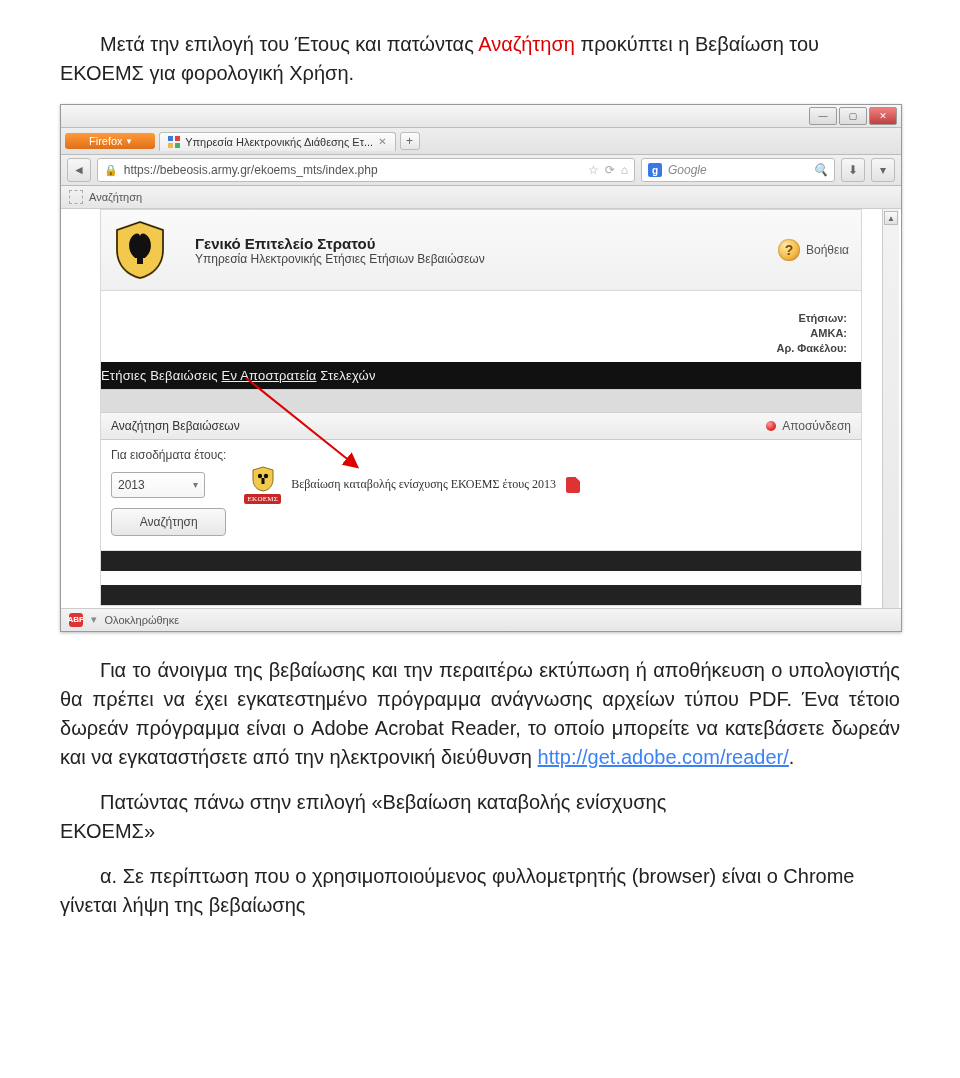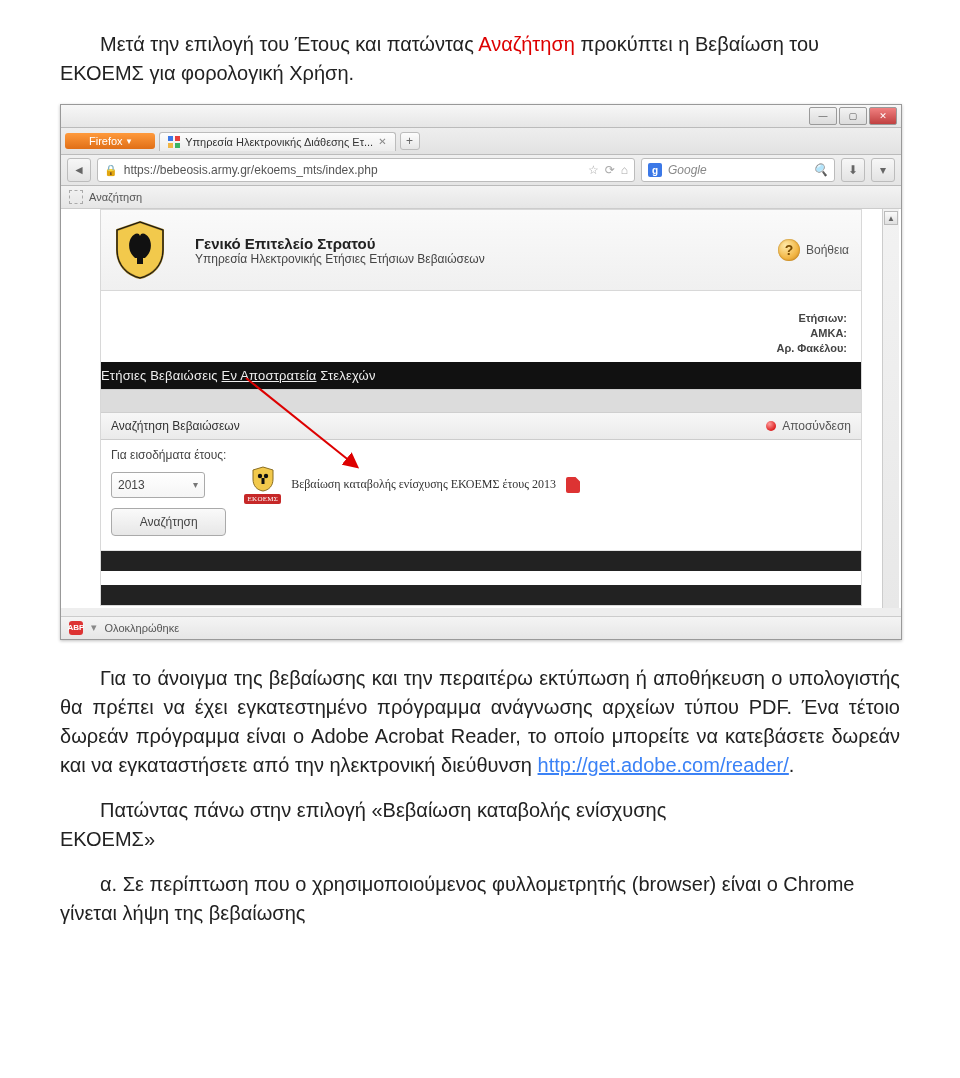--- a/index.html
+++ b/index.html
@@ -390,21 +390,20 @@
   .statusbar {
     height: 22px;
     background: linear-gradient(#f4f4f4,#e6e6e6);
     border-top: 1px solid #ccc;
     display:flex;
     align-items:center;
     padding: 0 8px;
     gap: 8px;
     font-size: 11px;
     color:#555;
-    margin-top:8px;
   }
   .abp {
     width:14px; height:14px;
     background:#d33;
     color:#fff;
     font-size:8px;
     font-weight:bold;
     display:flex; align-items:center; justify-content:center;
     border-radius:3px;
   }

